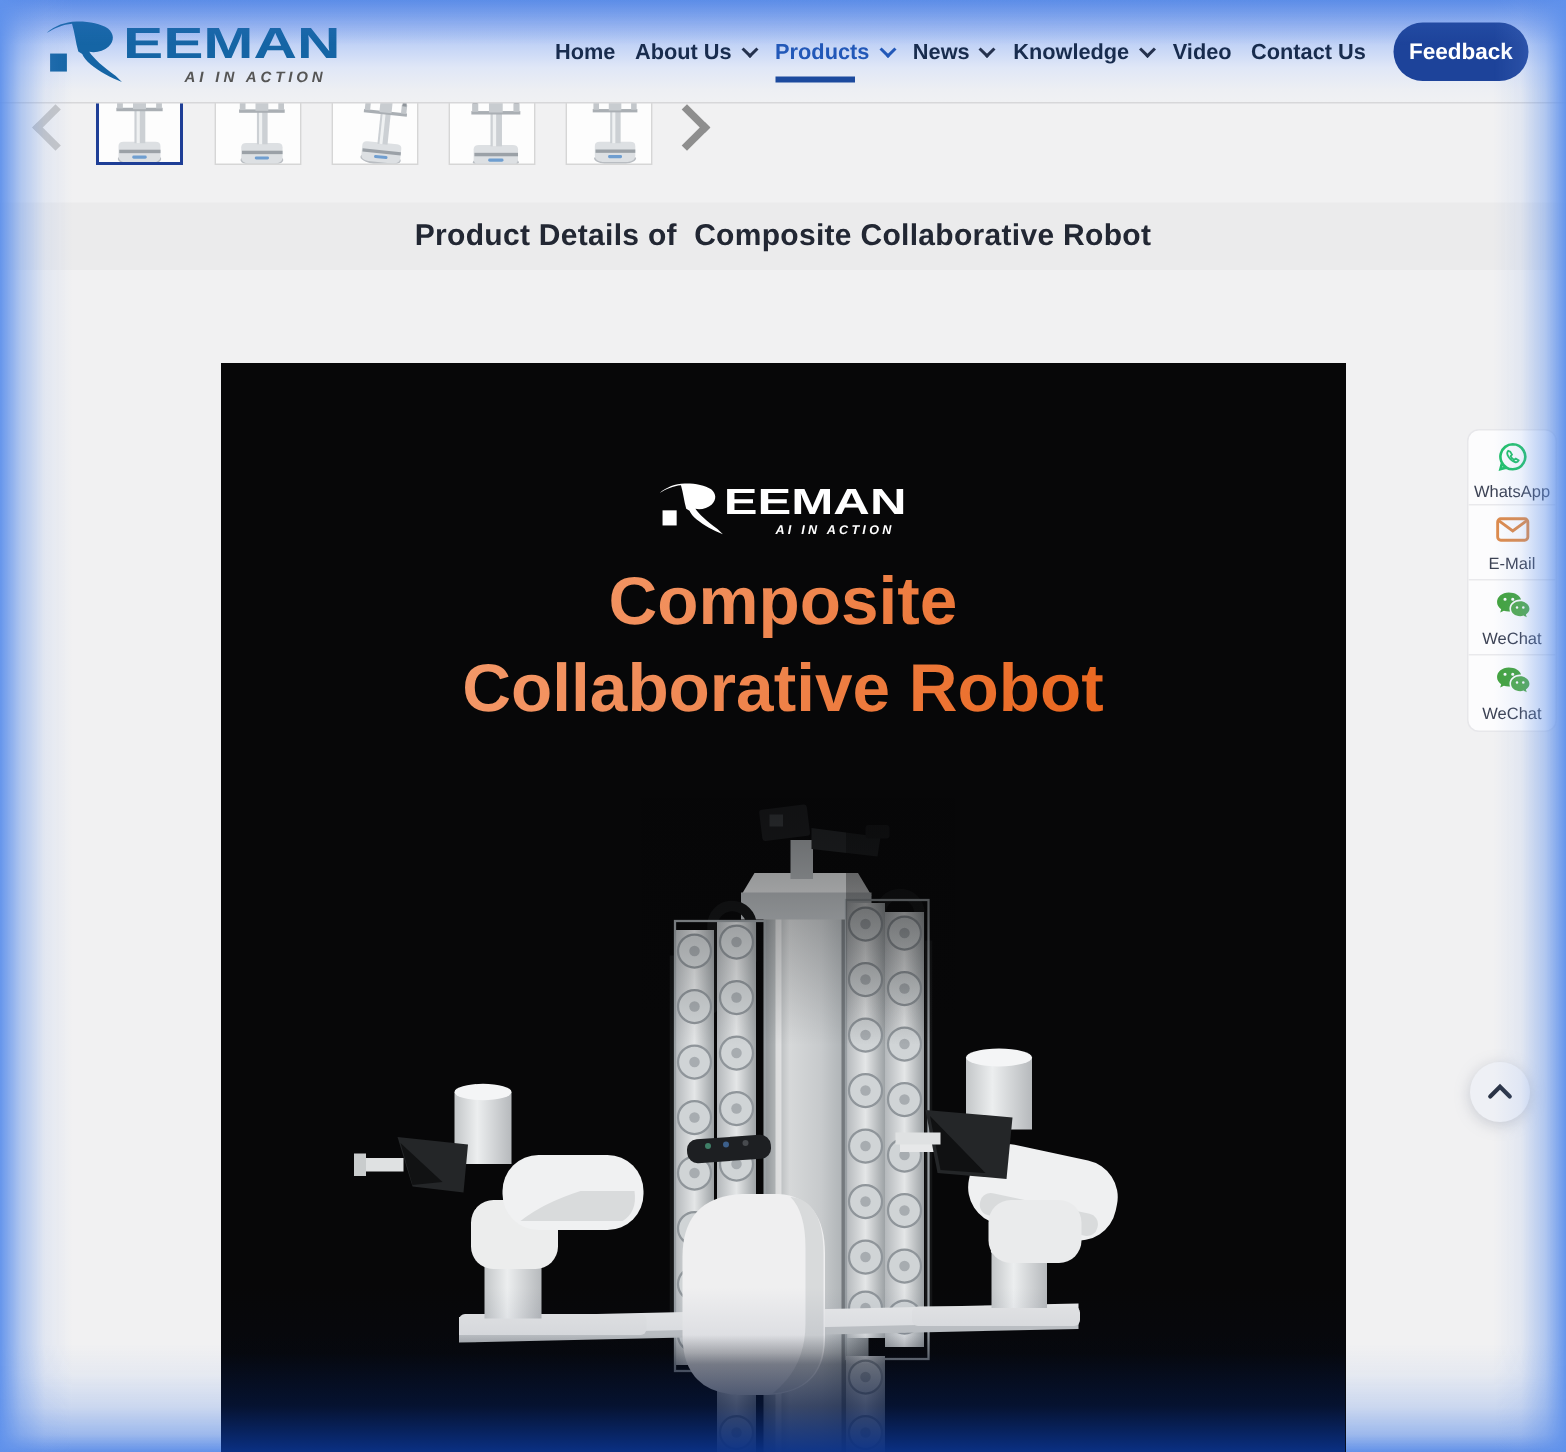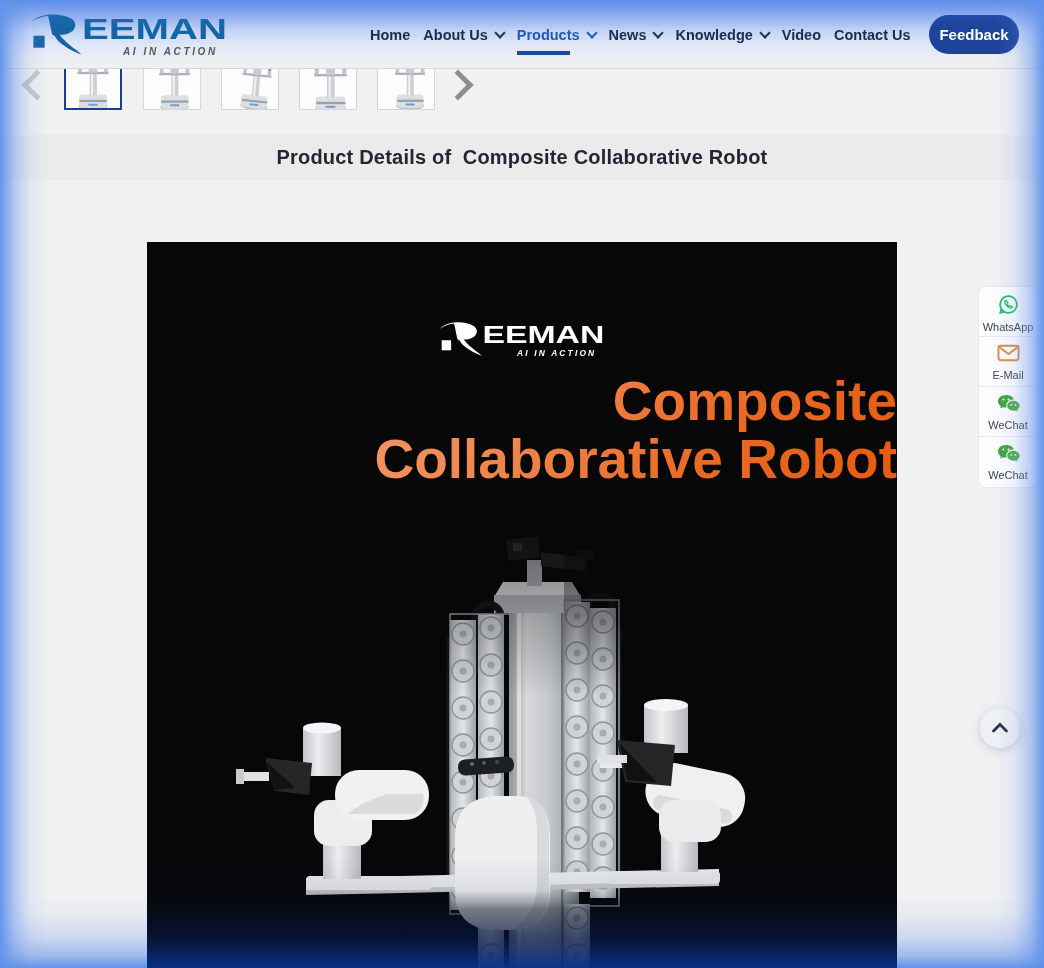--- a/index.html
+++ b/index.html
@@ -31,22 +31,22 @@
   .tchev.l { left:26px; transform:rotate(135deg); }
   .tchev.r { left:447px; transform:rotate(-45deg); border-color:#8e8e8e; }
 
   
   .band { position:absolute; top:135px; left:0; width:1044px; height:45px; background:#ebebec;
           display:flex; align-items:center; justify-content:center;
           font-size:20px; font-weight:bold; color:#222733; letter-spacing:0.2px; }
 
   
   .hero { position:absolute; top:242px; left:147px; width:750px; height:726px; background:#070708; overflow:hidden; z-index:110; }
-  .hero-title { position:absolute; top:130px; left:0; width:750px; text-align:right;
-       font-size:55px; line-height:58px; font-weight:bold; letter-spacing:0px;
+  .hero-title { position:absolute; top:130px; left:0; width:750px; text-align:center;
+       font-size:45px; line-height:58px; font-weight:bold; letter-spacing:0px;
        background:linear-gradient(125deg,#f7a377 10%,#f08a55 45%,#ea6a24 75%,#e65d12 95%);
        -webkit-background-clip:text; background-clip:text; color:transparent; }
 
   .glow { position:absolute; left:0; bottom:0; width:750px; height:110px;
     background:linear-gradient(to bottom, rgba(5,22,62,0) 0%, rgba(5,22,62,0.1) 40%, rgba(6,28,80,0.55) 72%, rgba(10,50,138,0.95) 100%); }
 
   
   .social { position:fixed; left:978px; top:286px; width:60px; background:#fcfcfd; border:1px solid #e7e7ea; border-radius:8px; z-index:60; }
   .scell { height:50px; border-bottom:1px solid #e9e9ec; text-align:center; padding-top:7px; }
   .scell:last-child { border-bottom:none; }

